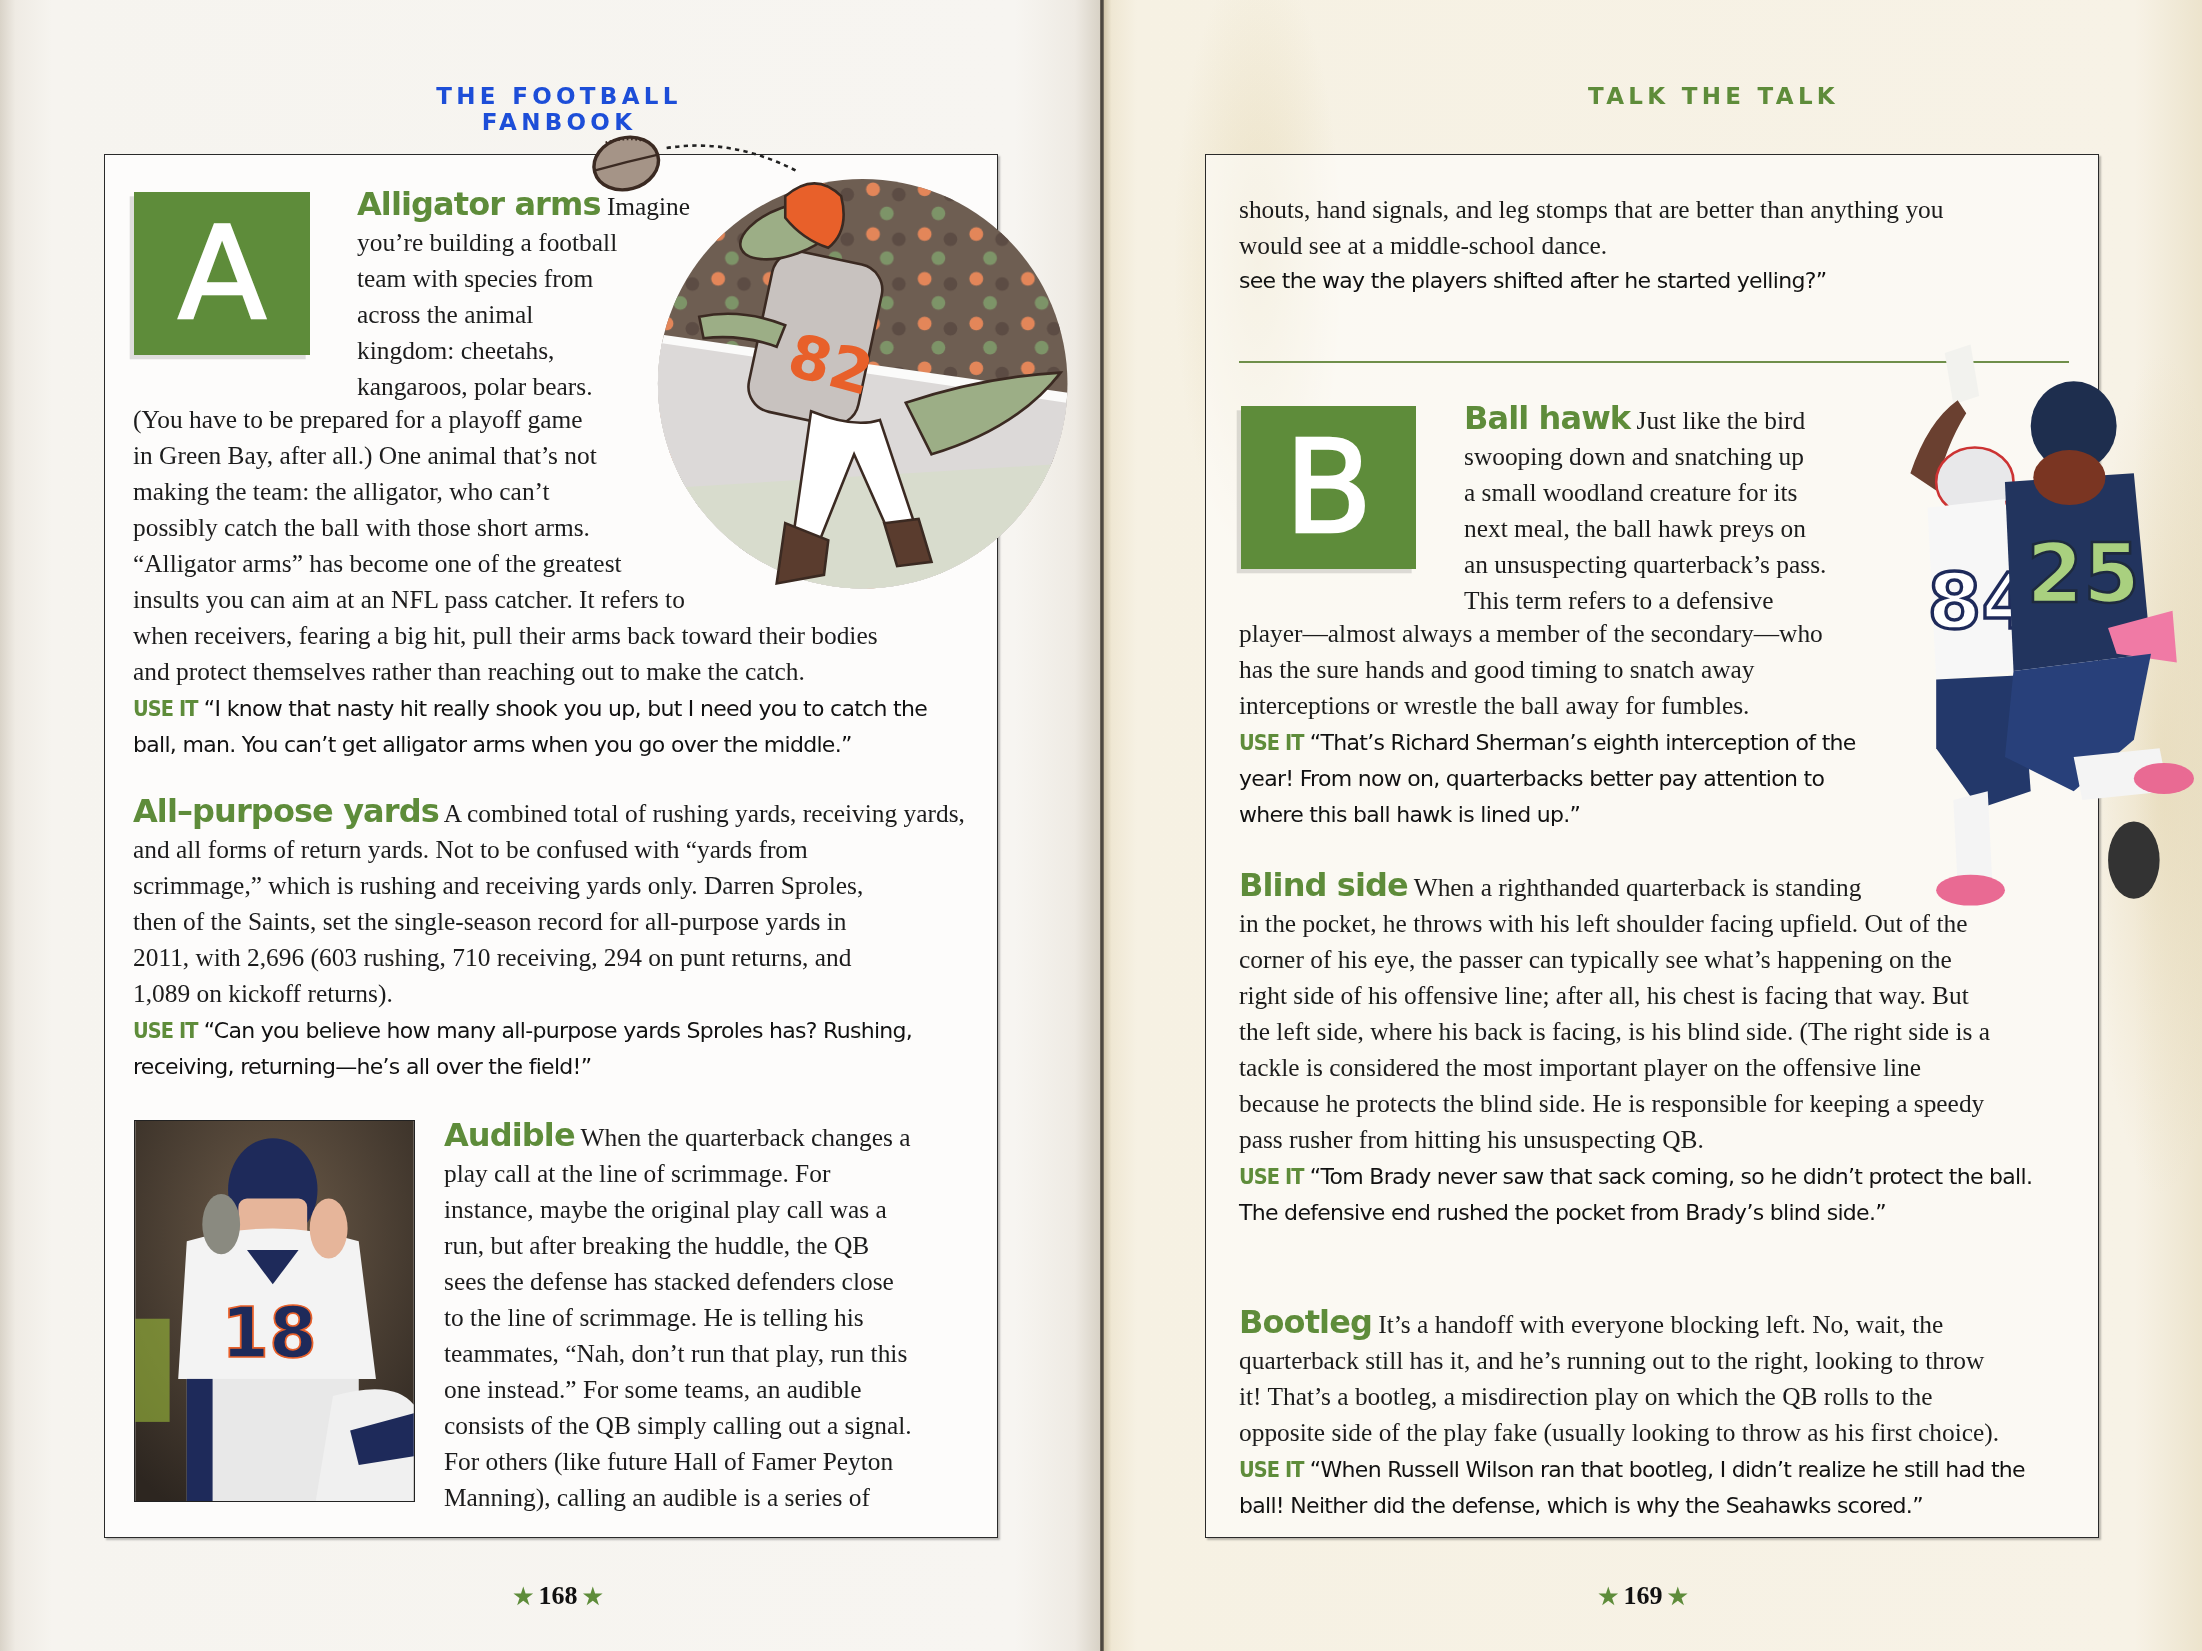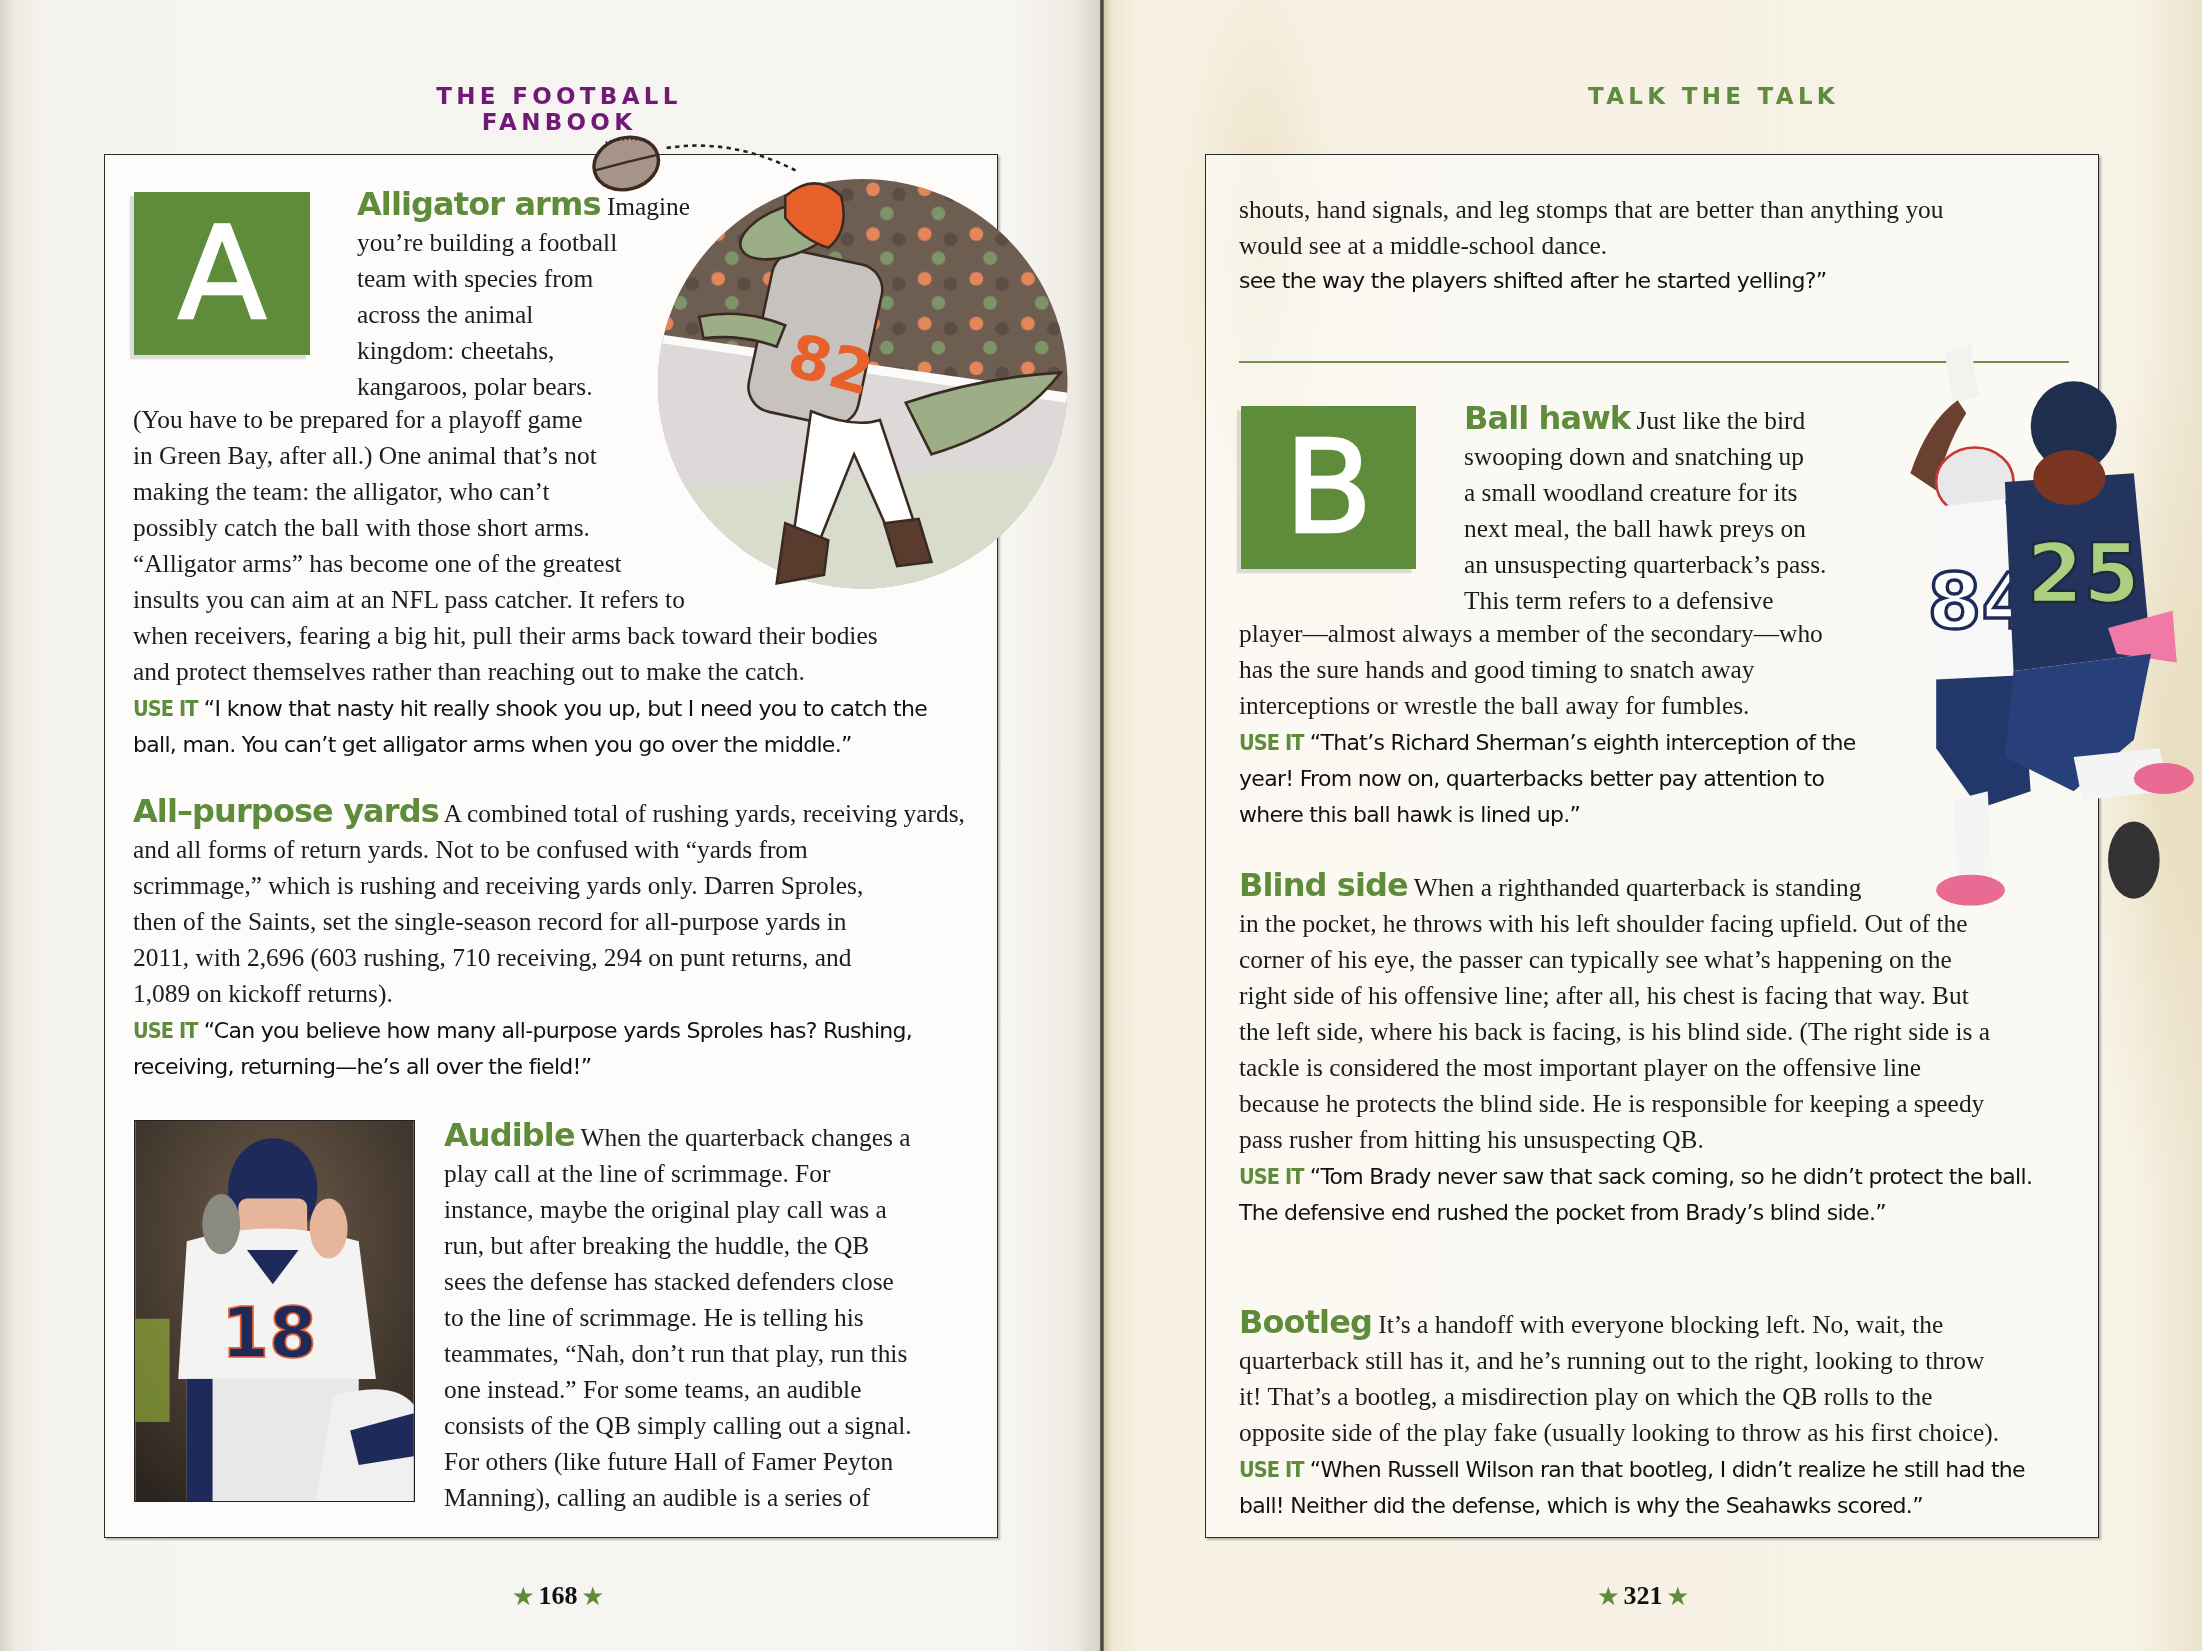--- a/index.html
+++ b/index.html
@@ -27,21 +27,21 @@
   .star { color:#5e8c3a; font-size:22.4px; margin:0 5.2px; }
   .illustration { position:absolute; }
 </style>
 </head>
 <body>
 
 <div class="page page-left"></div>
 <div class="page page-right"></div>
 <div class="spine"></div>
 
-<div class="running-head" style="left:361px;width:396px;color:#701a75;">THE FOOTBALL FANBOOK</div>
+<div class="running-head" style="left:361px;width:396px;color:#1d4ed8;">THE FOOTBALL FANBOOK</div>
 <div class="running-head" style="left:1524px;width:379px;color:#5e8c3a;">TALK THE TALK</div>
 
 <div class="frame frame-left"></div>
 <div class="frame frame-right"></div>
 
 <svg class="illustration" style="left:585px;top:129px;" width="232" height="69" viewBox="0 0 270 80">
   <ellipse cx="48" cy="40" rx="38" ry="30" fill="#a59487" stroke="#3b2a22" stroke-width="4" transform="rotate(-15 48 40)"></ellipse>
   <path d="M12 48 Q48 38 84 30" stroke="#3b2a22" stroke-width="2.5" fill="none"></path>
   <path d="M24 16 Q48 8 72 14" stroke="#3b2a22" stroke-width="3" fill="none" stroke-dasharray="2 3"></path>
   <path d="M95 22 Q170 10 245 48" stroke="#222" stroke-width="3" fill="none" stroke-dasharray="5 5"></path>
@@ -217,15 +217,15 @@
 <div class="text-block" style="left:1239px;top:1304px;">
   <span class="line"><span class="term">Bootleg</span><span> It’s a handoff with everyone blocking left. No, wait, the</span></span>
   <span class="line">quarterback still has it, and he’s running out to the right, looking to throw</span>
   <span class="line">it! That’s a bootleg, a misdirection play on which the QB rolls to the</span>
   <span class="line">opposite side of the play fake (usually looking to throw as his first choice).</span>
   <span class="line"><span class="useit-label">USE IT</span><span class="useit"> “When Russell Wilson ran that bootleg, I didn’t realize he still had the</span></span>
   <span class="line useit">ball! Neither did the defense, which is why the Seahawks scored.”</span>
 </div>
 
 <div class="page-num" style="left:1593px;">
-  <span class="star">★</span><span>321</span><span class="star">★</span>
+  <span class="star">★</span><span>169</span><span class="star">★</span>
 </div>
 
 
 </body></html>

